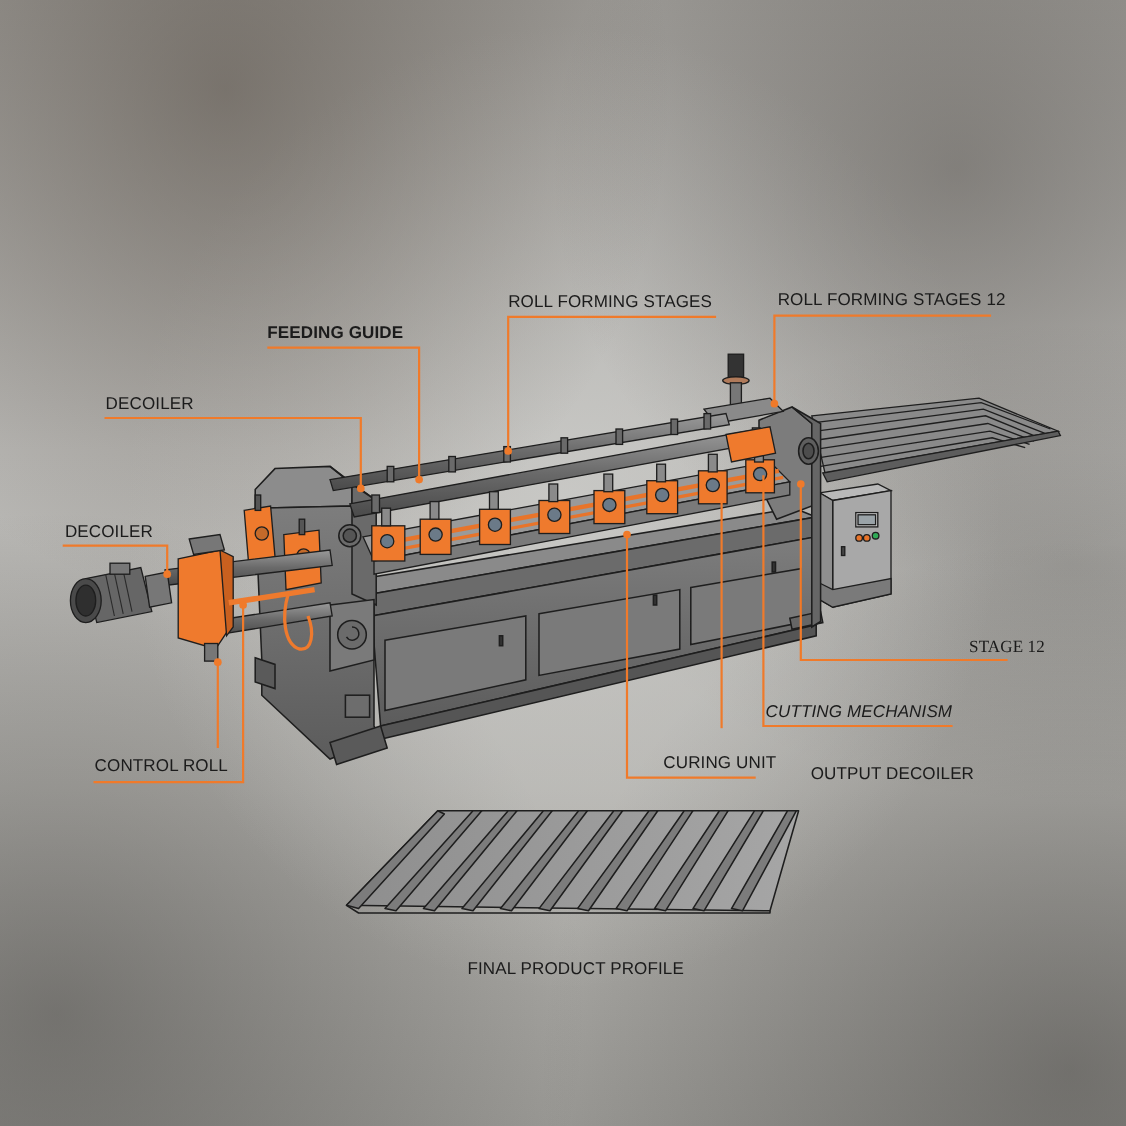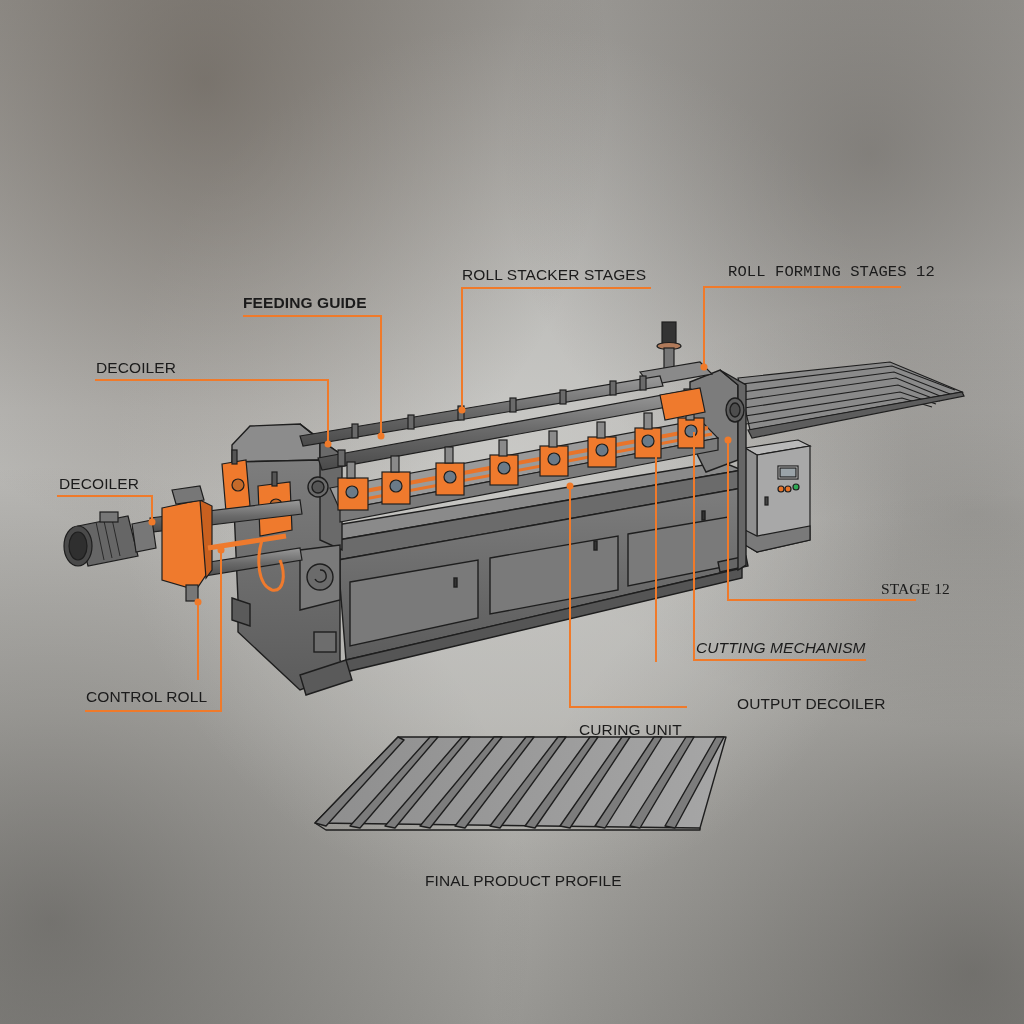--- a/index.html
+++ b/index.html
@@ -264,23 +264,23 @@
       <polygon points="525,826 590,737 598,737 535,828"></polygon>
       <polygon points="560,826 622,737 630,737 570,828"></polygon>
       <polygon points="595,826 654,737 662,737 605,828"></polygon>
       <polygon points="630,826 686,737 694,737 640,828"></polygon>
       <polygon points="665,826 716,737 724,737 675,828"></polygon>
     </g>
     <polyline points="315,823 326,830 700,830 700,828" fill="none"></polyline>
   </g>
 </svg>
 
-<div class="label" style="left:462px; top:267px;">ROLL STACKER STAGES</div>
-<div class="label" style="left:728px; top:265px;font-family:Liberation Mono, monospace;">ROLL FORMING STAGES 12</div>
+<div class="label" style="left:462px; top:267px;">ROLL FORMING STAGES</div>
+<div class="label" style="left:707px; top:265px;">ROLL FORMING STAGES 12</div>
 <div class="label" style="left:243px; top:295px;font-weight:bold;">FEEDING GUIDE</div>
 <div class="label" style="left:96px; top:360px;">DECOILER</div>
 <div class="label" style="left:59px; top:476px;">DECOILER</div>
 <div class="label" style="left:86px; top:689px;">CONTROL ROLL</div>
 <div class="label" style="left:881px; top:581px;font-family:Liberation Serif, serif;">STAGE 12</div>
 <div class="label" style="left:696px; top:640px;font-style:italic;">CUTTING MECHANISM</div>
-<div class="label" style="left:579px; top:686px;margin-top:36px;">CURING UNIT</div>
+<div class="label" style="left:603px; top:686px;">CURING UNIT</div>
 <div class="label" style="left:737px; top:696px;">OUTPUT DECOILER</div>
 <div class="label" style="left:425px; top:873px;">FINAL PRODUCT PROFILE</div>
 
 </body></html>

